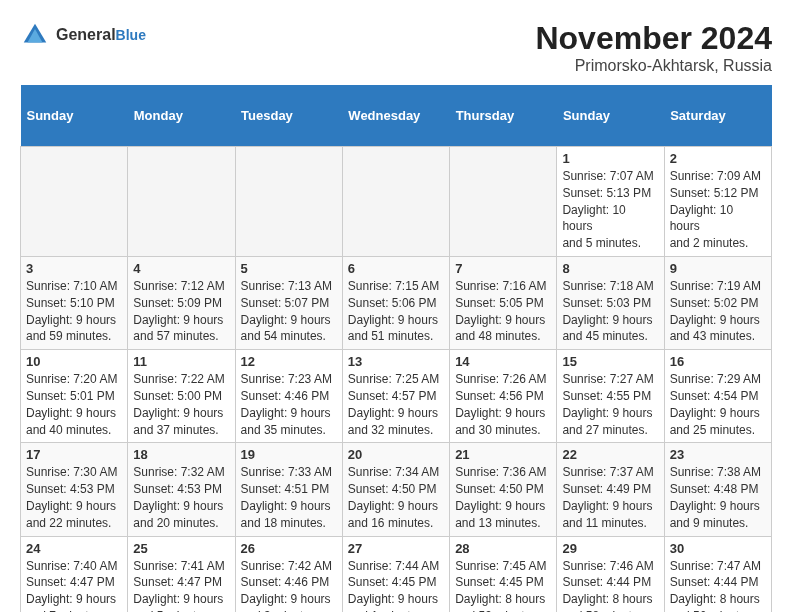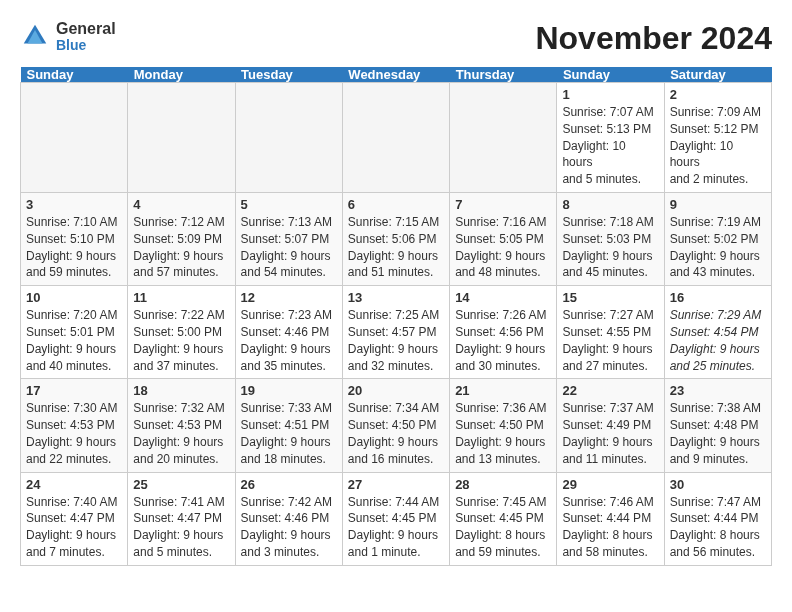--- a/index.html
+++ b/index.html
@@ -16,22 +16,23 @@
       align-items: flex-start;
       margin-bottom: 10px;
     }
     .logo {
       display: flex;
       align-items: center;
       gap: 6px;
     }
     .logo-text {
       display: flex;
-      flex-direction: column;
+      flex-direction: row;
       line-height: 1.1;
+      align-items: flex-end;
     }
     .logo-icon {
       width: 30px;
       height: 30px;
     }
     .title-block {
       text-align: right;
     }
     .month-title {
       font-size: 32px;
@@ -44,21 +45,21 @@
     }
     table {
       width: 100%;
       border-collapse: collapse;
       table-layout: fixed;
     }
     th {
       background-color: #2e7abf;
       color: white;
       text-align: left;
-      padding: 0 6px;
+      padding: 23px 6px;
       font-size: 13px;
       font-weight: bold;
     }
     td {
       border: 1px solid #ccc;
       vertical-align: top;
       padding: 4px 5px;
       font-size: 10.5px;
       color: #333;
       height: 80px;
@@ -91,20 +92,21 @@
       <polygon points="20,5 35,30 5,30" fill="#2e7abf"></polygon>
       <polygon points="20,12 30,30 10,30" fill="#5baae0"></polygon>
     </svg>
     <div class="logo-text">
       <span style="font-size:16px;font-weight:bold;color:#333;">General</span>
       <span style="font-size:14px;font-weight:bold;color:#2e7abf;">Blue</span>
     </div>
   </div>
   <div class="title-block">
     <div class="month-title">November 2024</div>
+    <div class="location-title">Primorsko-Akhtarsk, Russia</div>
   </div>
 </div>
 
 <table>
   <thead>
     <tr>
     <th>Sunday</th>
         <th>Monday</th>
         <th>Tuesday</th>
         <th>Wednesday</th>
@@ -224,21 +226,21 @@
         </td>
         <td>
           <span class="day-number">15</span>
           <div class="day-info" style="white-space: pre-line;">Sunrise: 7:27 AM
 Sunset: 4:55 PM
 Daylight: 9 hours
 and 27 minutes.</div>
         </td>
         <td>
           <span class="day-number">16</span>
-          <div class="day-info" style="white-space: pre-line; font-style: italic;">Sunrise: 7:29 AM
+          <div class="day-info" style="white-space: pre-line;">Sunrise: 7:29 AM
 Sunset: 4:54 PM
 Daylight: 9 hours
 and 25 minutes.</div>
         </td>
       </tr>
       <tr>
         <td>
           <span class="day-number">17</span>
           <div class="day-info" style="white-space: pre-line;">Sunrise: 7:30 AM
 Sunset: 4:53 PM

